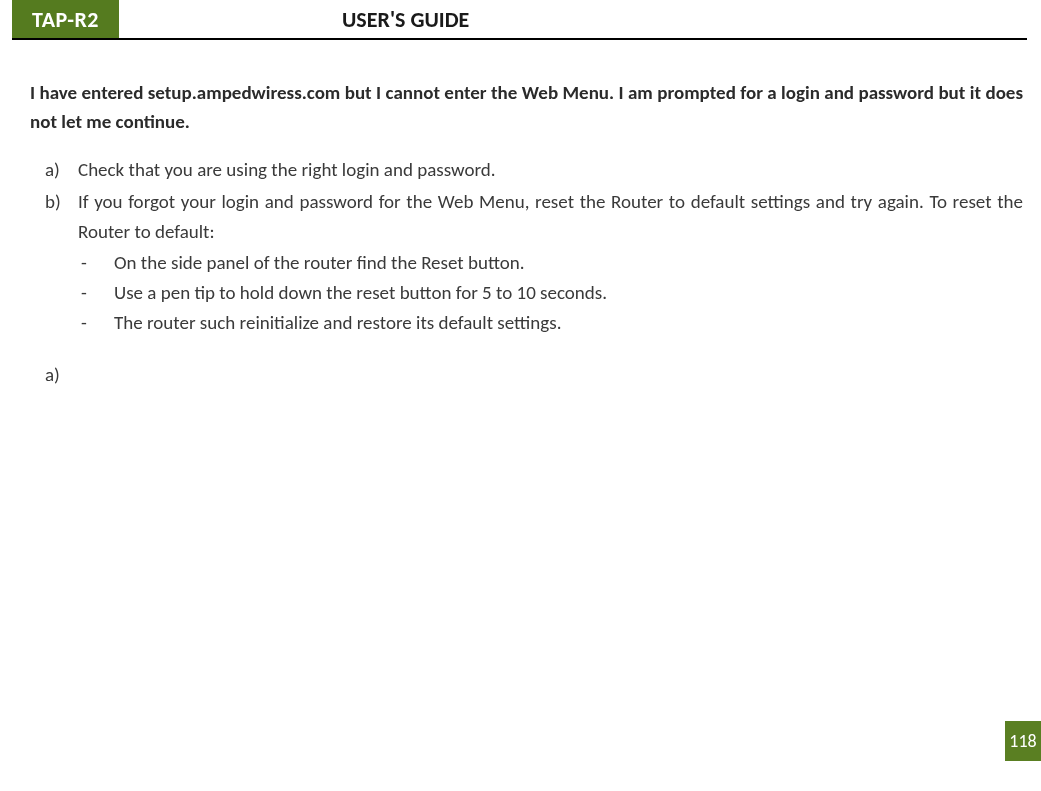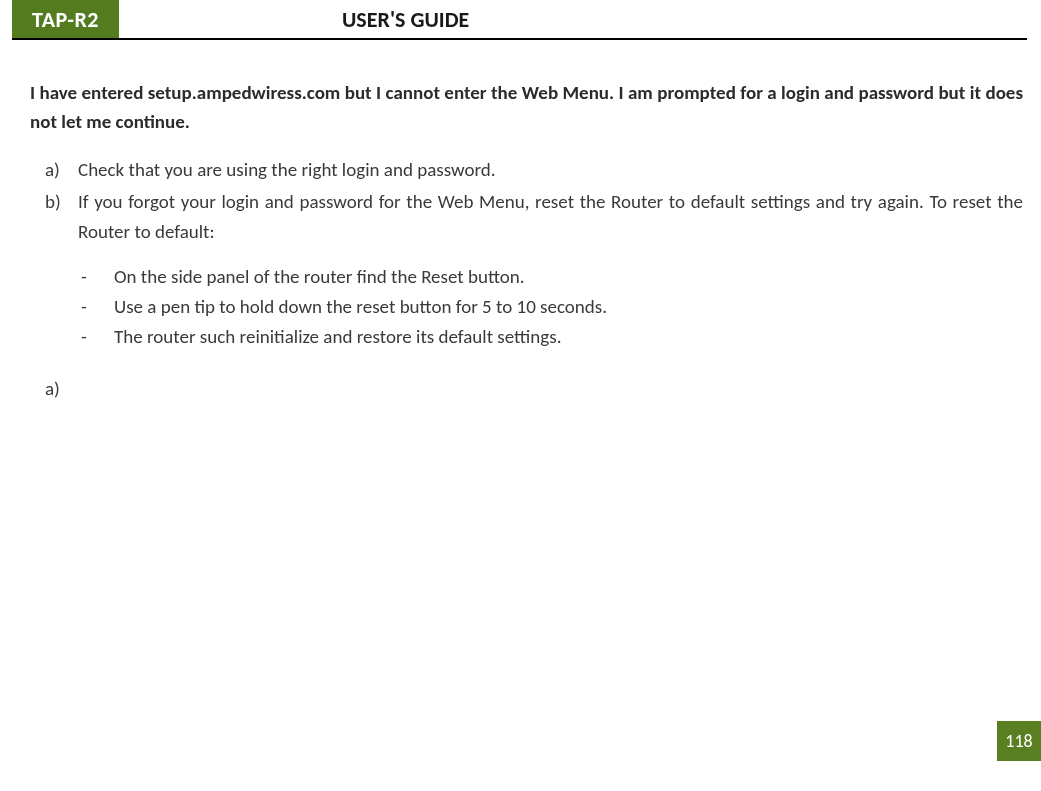--- a/index.html
+++ b/index.html
@@ -75,38 +75,38 @@
   }
   ol.alpha > li .marker {
     position: absolute;
     left: -33px;
     top: 0;
   }
   ol.alpha .body-text { }
   ul.dash {
     list-style: none;
     padding-left: 36px;
-    margin-top: 15px;
+    margin-top: 1px;
   }
   ul.dash > li {
     position: relative;
     font-size: 19px;
     line-height: 1.58;
     color: #3a3a3a;
   }
   ul.dash > li::before {
     content: "-";
     position: absolute;
     left: -33px;
   }
   .page-number-box {
     position: absolute;
     right: 0;
     bottom: 30px;
-    width: 44px;
+    width: 36px;
     height: 40px;
     background: #5a7f22;
     color: #fff;
     font-size: 18px;
     display: flex;
     align-items: center;
     justify-content: center;
     font-weight: 400;
   }
 </style>

